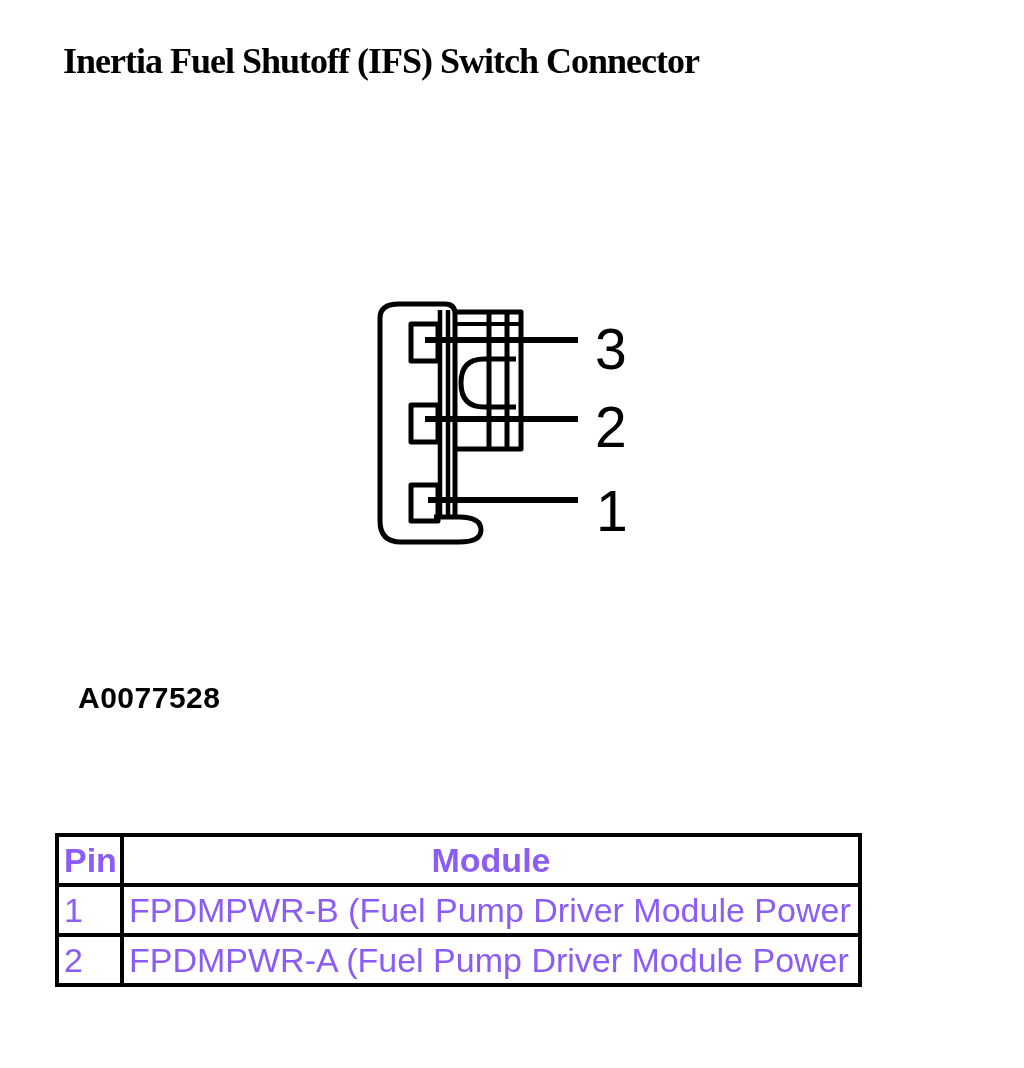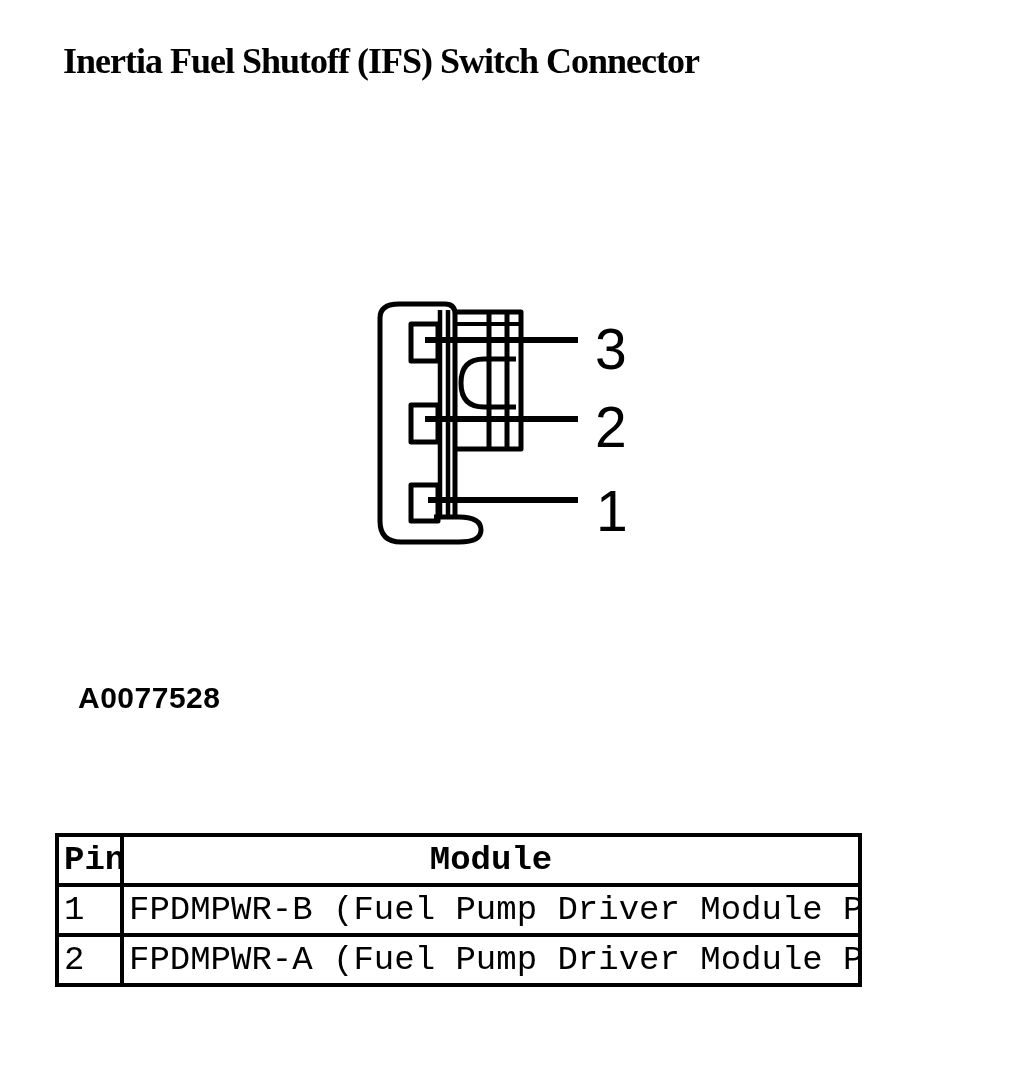--- a/index.html
+++ b/index.html
@@ -54,22 +54,22 @@
     letter-spacing: 0.5px;
     color: #000000;
   }
   .pin-table {
     position: absolute;
     left: 55px;
     top: 833px;
     width: 807px;
     border-collapse: collapse;
     table-layout: fixed;
-    font-family: Liberation Mono, monospace;
-    color: #000000;
+    font-family: Liberation Sans, sans-serif;
+    color: #8b5cf6;
   }
   .pin-table th, .pin-table td {
     border: 4px solid #000000;
     height: 50px;
     font-size: 34px;
     line-height: 1;
     padding: 0 5px;
     vertical-align: middle;
     white-space: nowrap;
     overflow: hidden;

